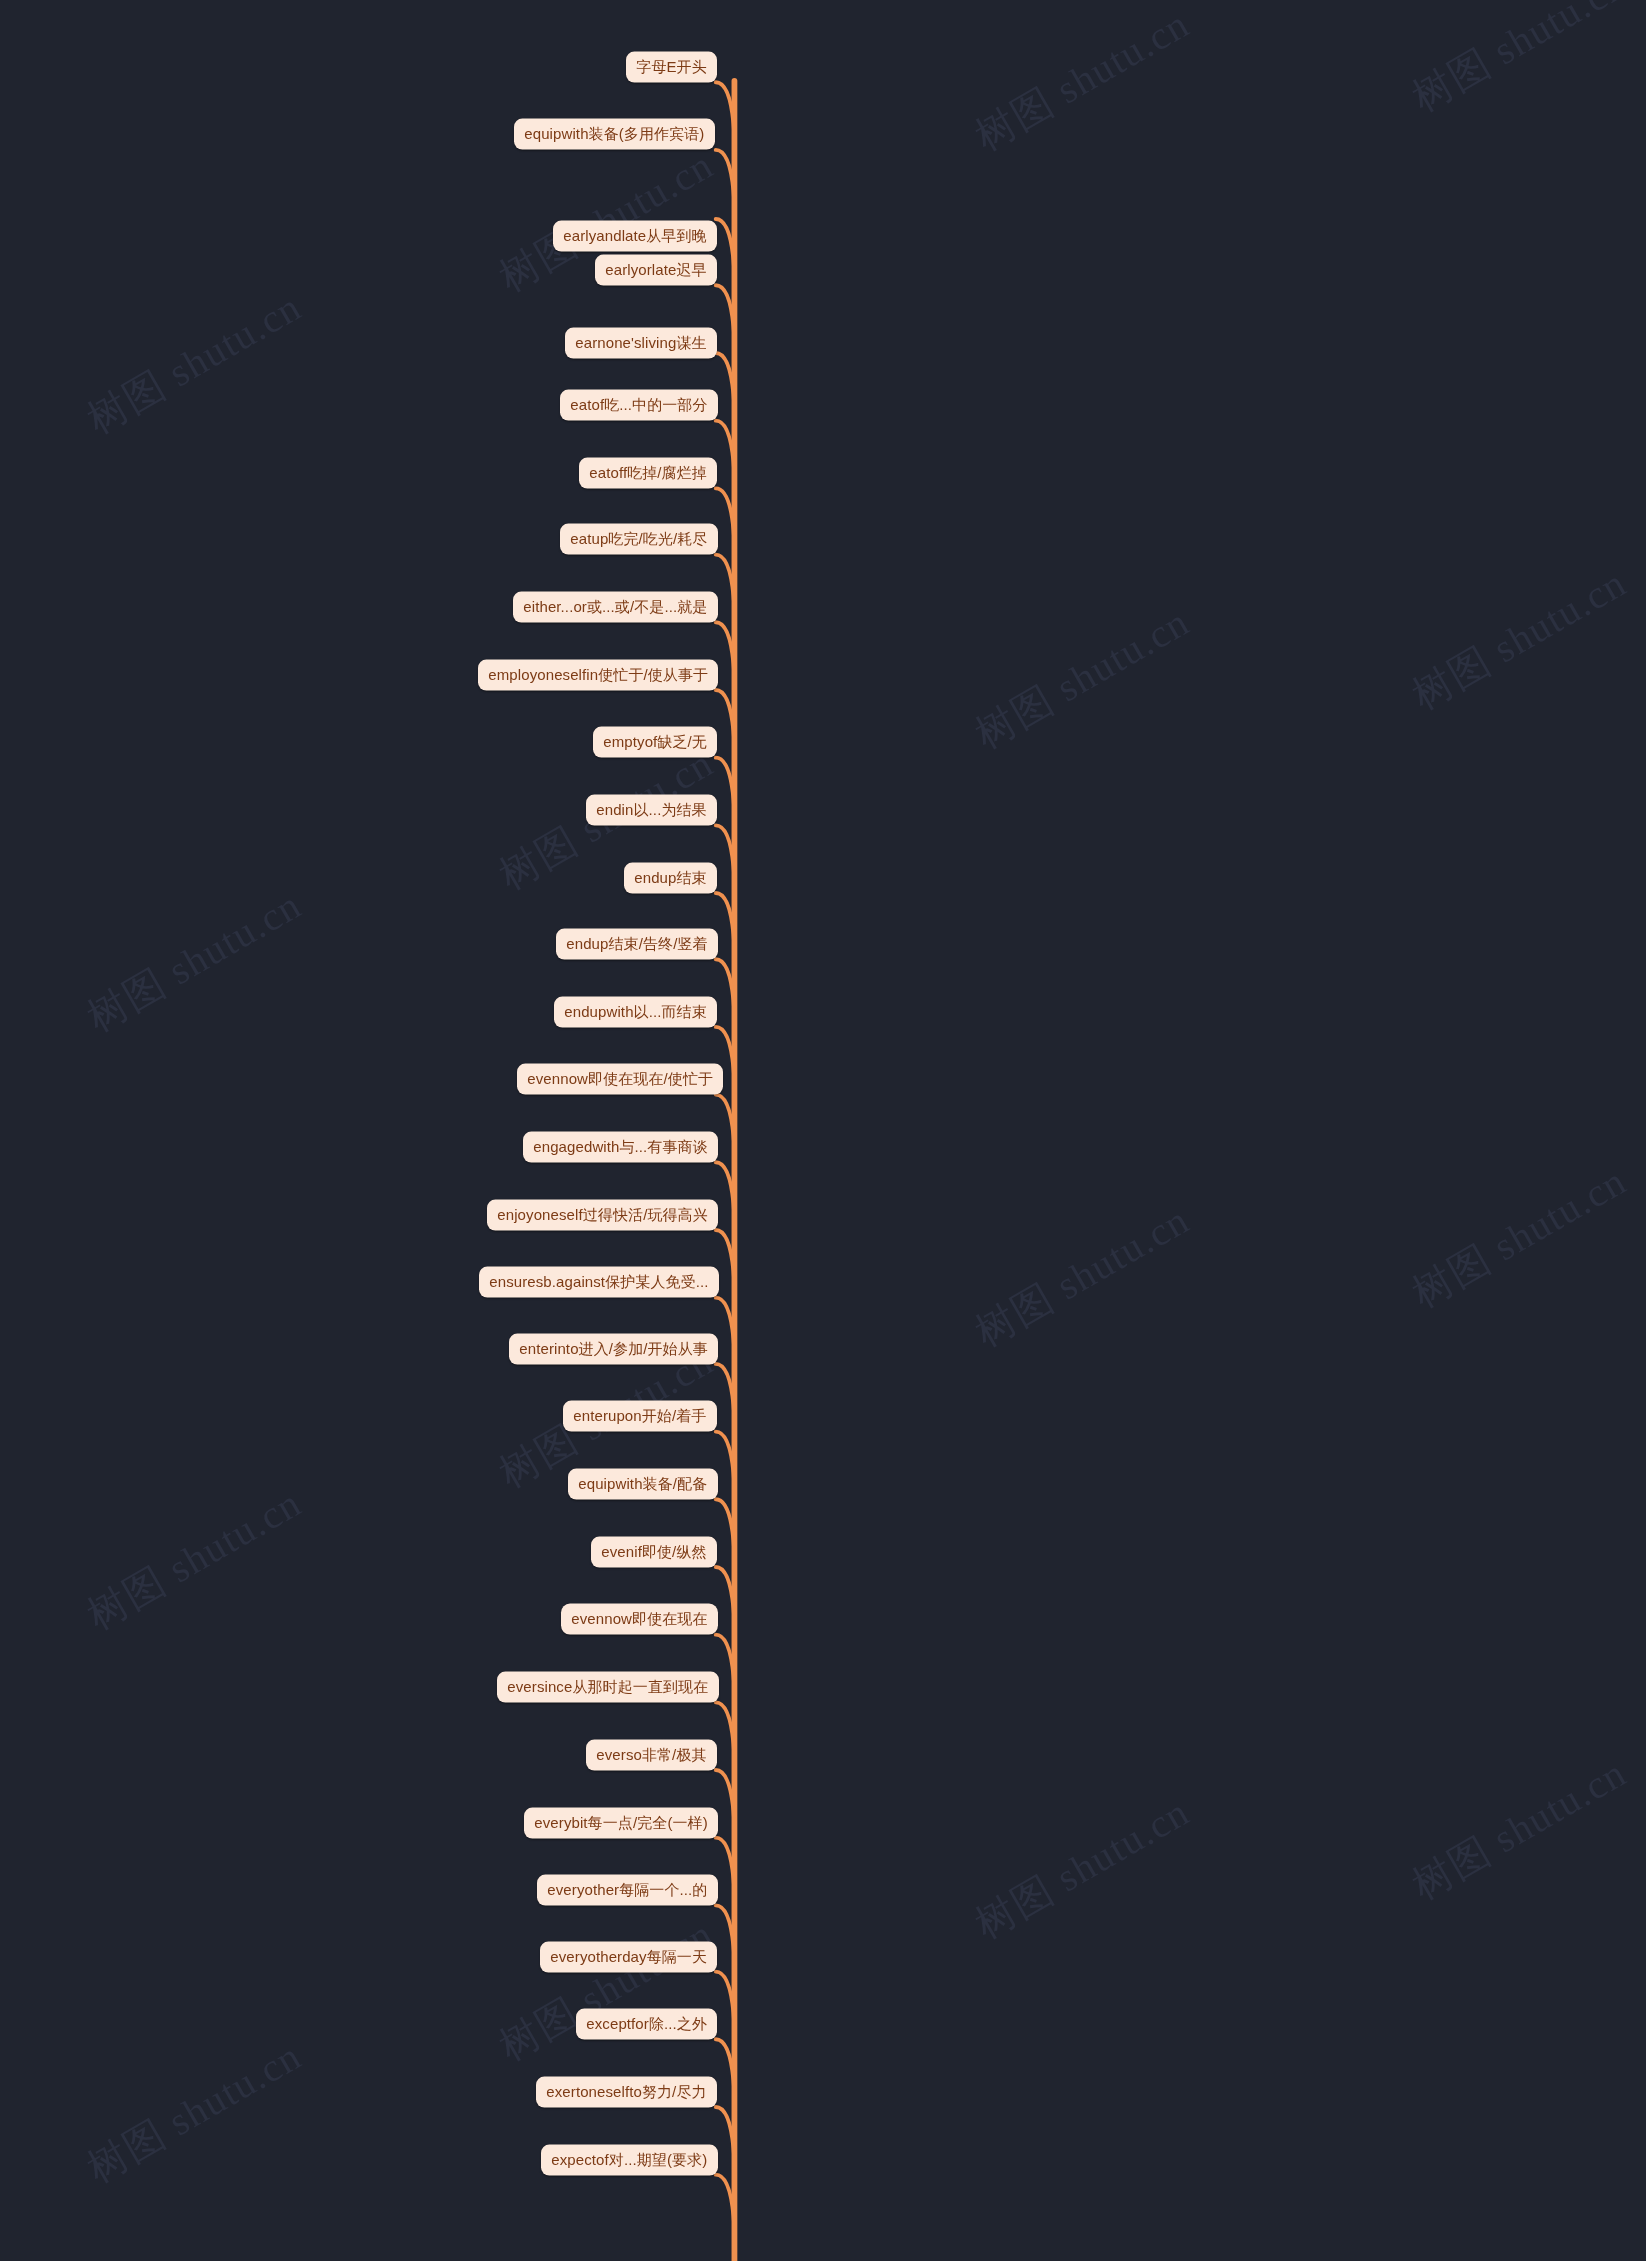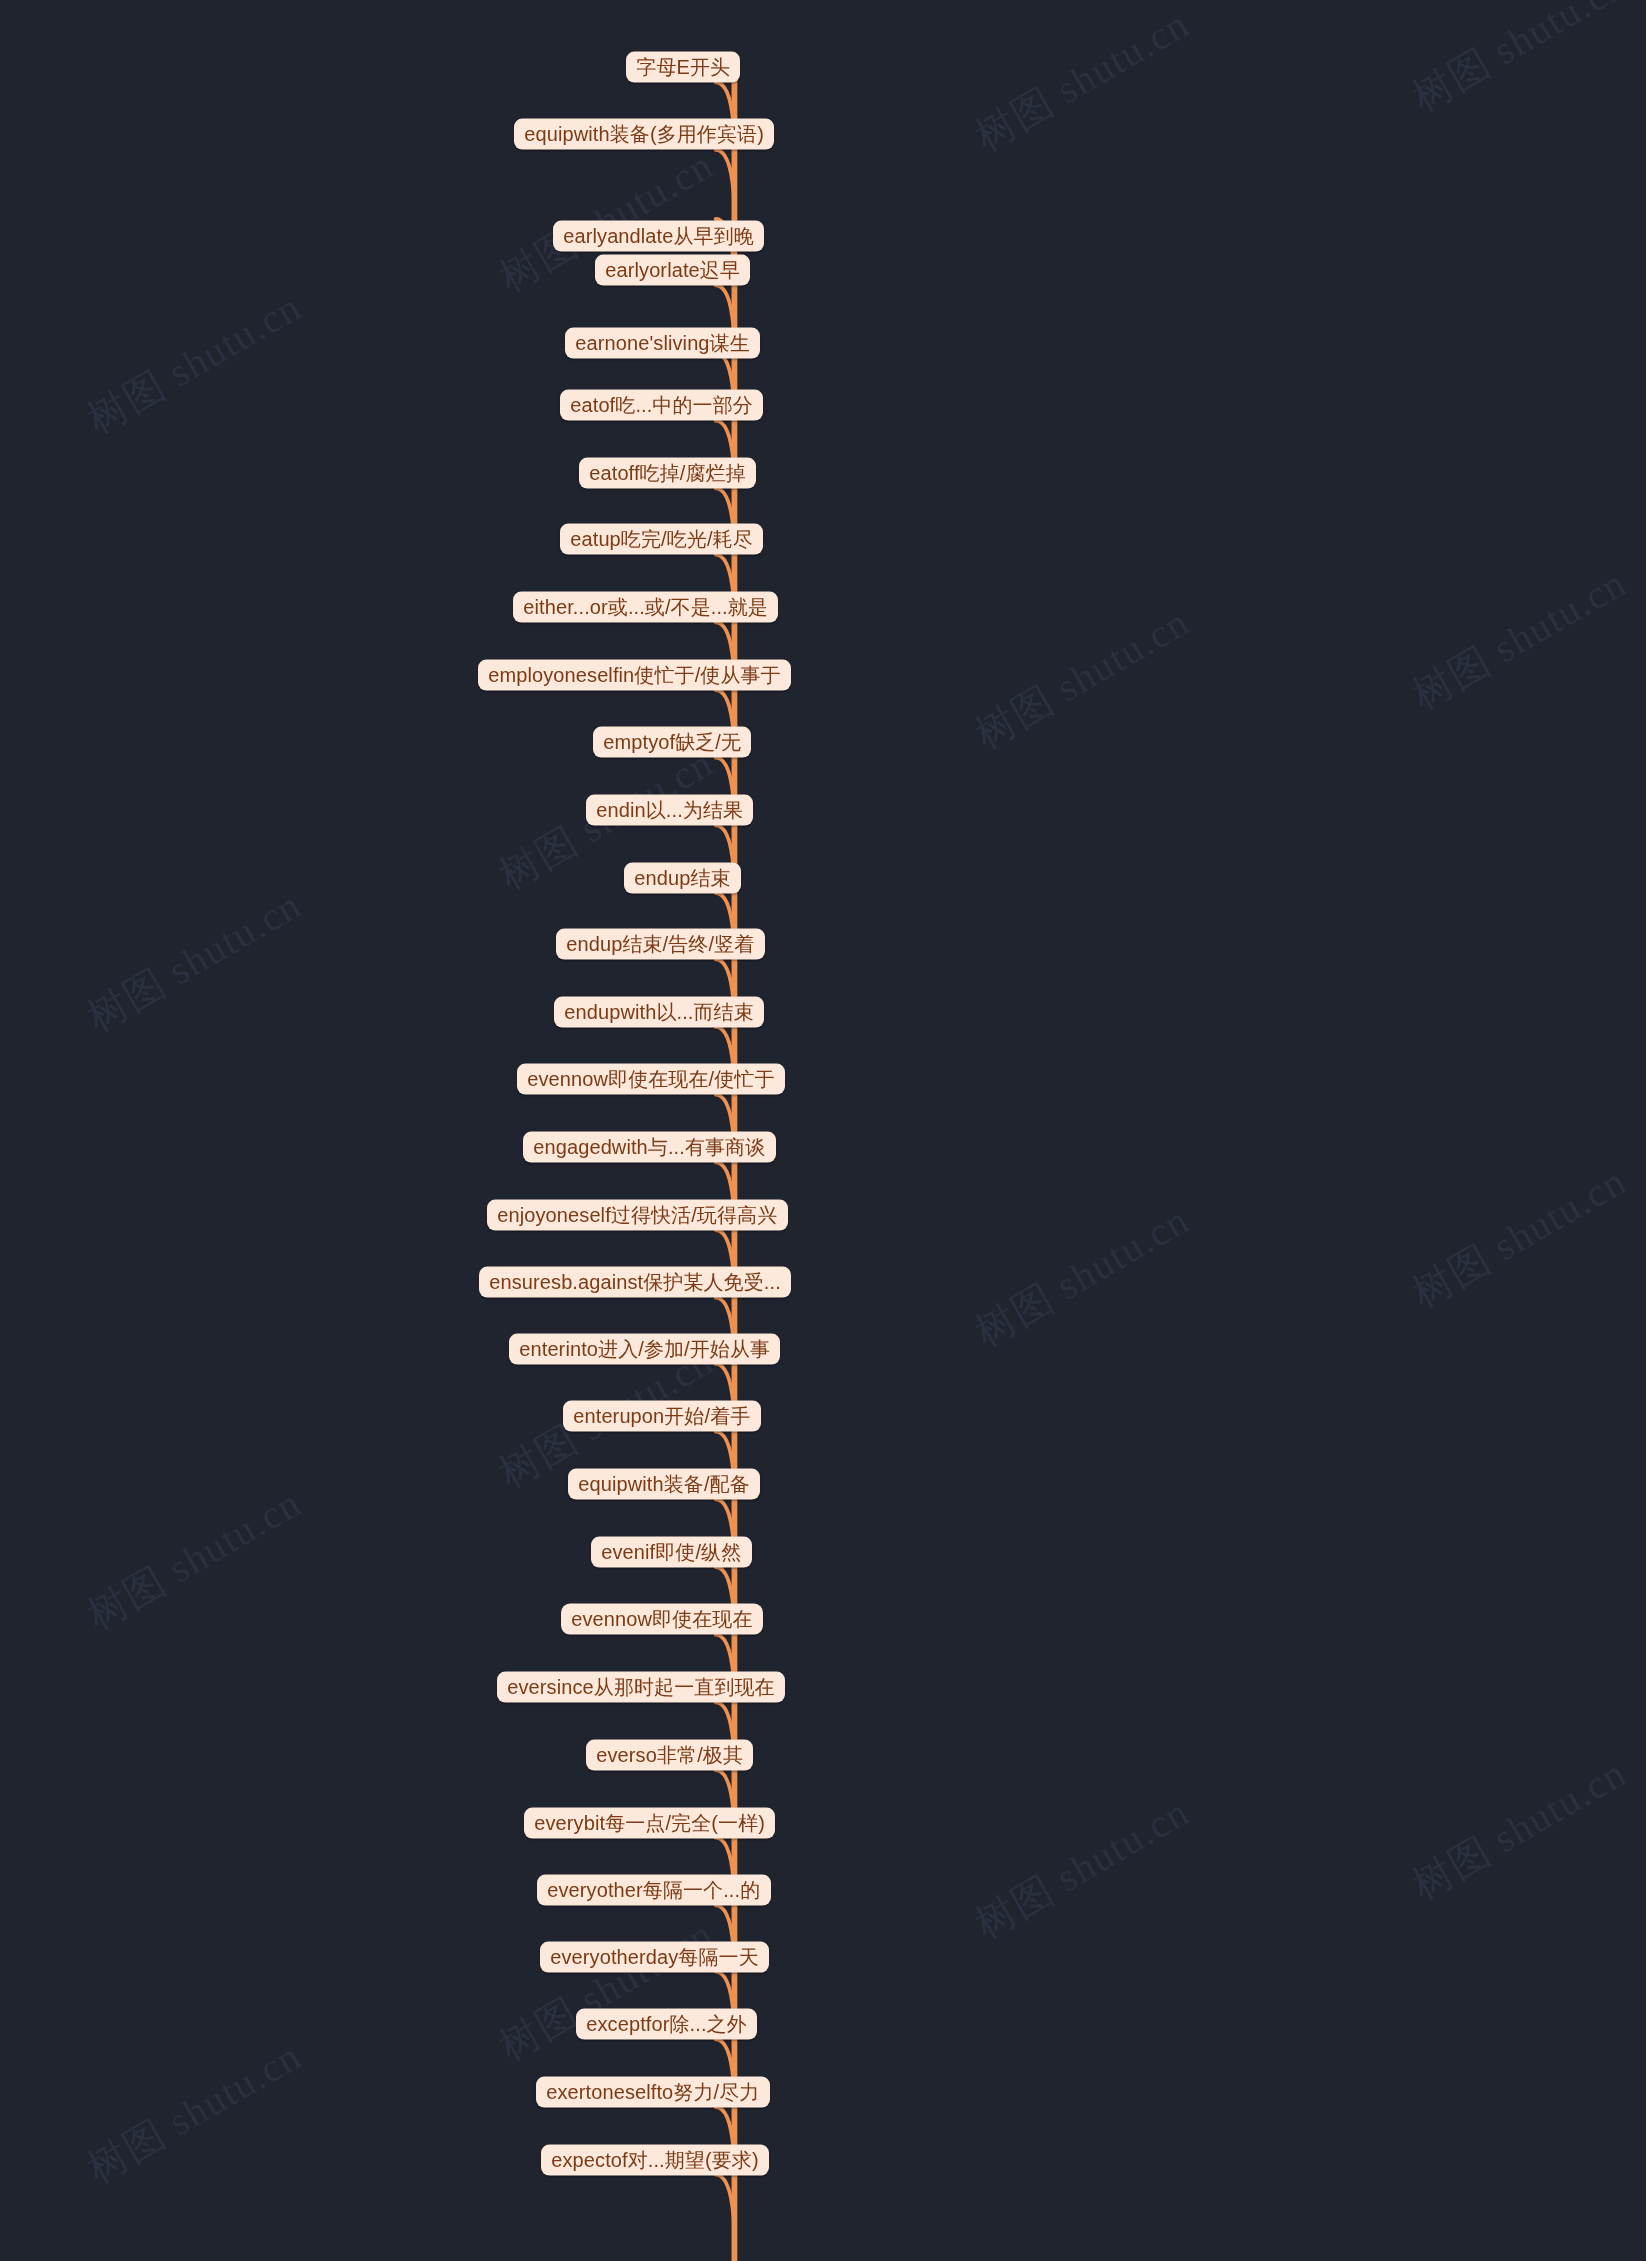--- a/index.html
+++ b/index.html
@@ -34,21 +34,21 @@
     box-sizing:border-box;
     display:flex;align-items:center;justify-content:center;
     text-align:center;
     white-space:nowrap;
   }
 
   .leaf{
     background:#fce9dc;
     color:#7d3b15;
     border-radius:8.4px;
-    font-size:20px;
+    font-size:15px;
     height:31px;
     padding:0 10.3px;
     box-shadow:0 0.6px 1.9px rgba(0,0,0,.35);
     letter-spacing:0.1px;
   }
 </style>
 </head>
 <body>
 
 <div id="stage">

